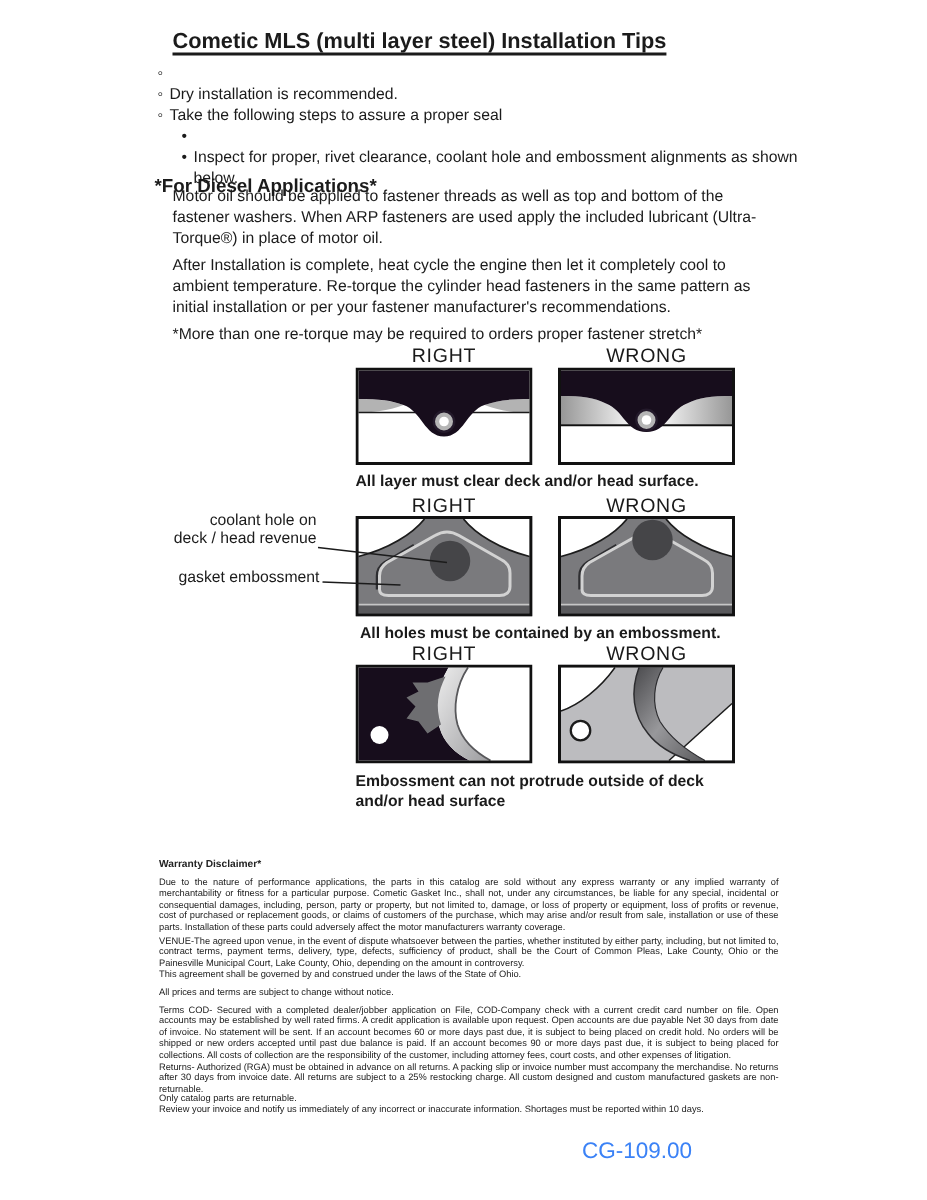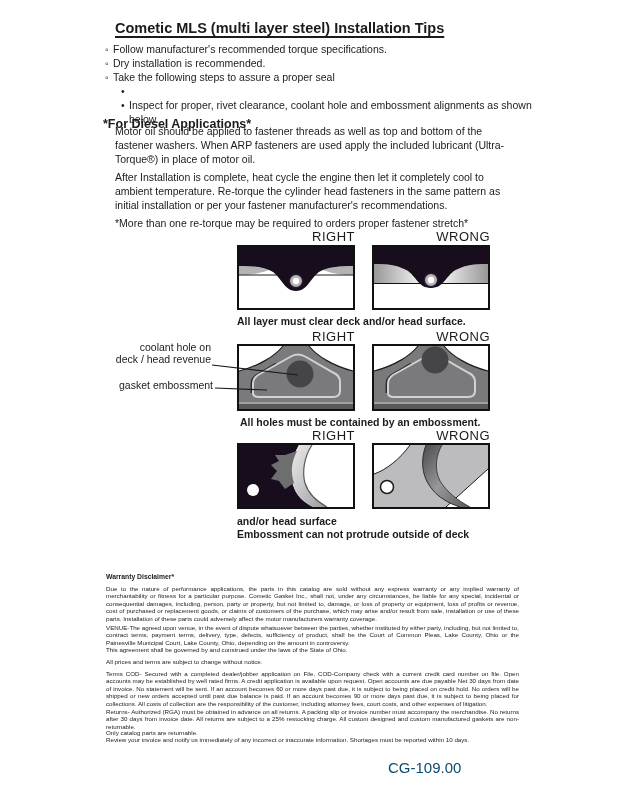--- a/index.html
+++ b/index.html
@@ -16,21 +16,21 @@
   .tip-line .glyph{width:8px;flex:0 0 8px;text-align:left;}
   .tip-sub{margin-left:16px;}
   .tip-sub .glyph{width:8px;flex:0 0 8px;}
 
   .diesel-heading{left:103px;top:117px;font-size:12.5px;font-weight:bold;}
   .para{left:115px;width:402px;font-size:10.5px;line-height:14.2px;}
   .p1{top:124px;}
   .p2{top:170px;}
   .p3{top:216px;}
 
-  .fig-label{width:118px;text-align:right;font-size:13px;letter-spacing:.5px;color:#1a1a1a;}
+  .fig-label{width:118px;text-align:center;font-size:13px;letter-spacing:.5px;color:#1a1a1a;}
   .col1{left:237px;} .col2{left:372px;}
   .r1-label{top:229px;} .r2-label{top:329px;} .r3-label{top:428px;}
   .fig-box{width:118px;height:auto;display:block;}
   .r1-box{top:245px;} .r2-box{top:344px;} .r3-box{top:443px;}
   .fig-caption{font-size:10.5px;font-weight:bold;line-height:12.5px;}
   .cap1{left:237px;top:315px;}
   .cap2{left:240px;top:416px;}
   .cap3{left:237px;top:515px;width:260px;}
 
   .ann{font-size:10.5px;line-height:12px;text-align:right;}
@@ -40,31 +40,30 @@
 
   .disclaimer{left:106px;width:413px;font-size:6.2px;line-height:7.4px;color:#222;}
   .disc-heading{top:573px;font-weight:bold;font-size:6.8px;}
   .dp1{top:585px;text-align:justify;}
   .dp2{top:624px;text-align:justify;}
   .dp3{top:658px;}
   .dp4{top:670px;text-align:justify;}
   .dp5{top:708px;text-align:justify;}
   .dp6{top:729px;}
 
-  .footer-code{left:388px;top:759px;font-size:15px;color:#0c4a6e;}
+  .footer-code{left:388px;top:759px;font-size:15px;color:#3b82f6;}
 </style>
 </head>
 <body>
 
 <div class="abs title">Cometic MLS (multi layer steel) Installation Tips</div>
 
 <div class="abs tips">
   <div class="tip-line">
     <span class="glyph">◦</span>
-    <span>Follow manufacturer's recommended torque specifications.</span>
   </div>
   <div class="tip-line">
     <span class="glyph">◦</span>
     <span>Dry installation is recommended.</span>
   </div>
   <div class="tip-line">
     <span class="glyph">◦</span>
     <span>Take the following steps to assure a proper seal</span>
   </div>
   <div class="tip-line tip-sub">
@@ -195,22 +194,22 @@
   <path d="M116,26 L116,64 L74,64 Z" fill="#ffffff"></path>
   <path d="M116,26 L74,64" stroke="#1c1c1c" stroke-width="1"></path>
   <path d="M54,2 C48,18 50,34 60,46 C66,54 76,60 88,64 L98,64 C85,57 75,49 68,38 C62,26 64,12 70,2 Z" fill="url(#band2)"></path>
   <path d="M54,2 C48,18 50,34 60,46 C66,54 76,60 88,64" fill="none" stroke="#2c2c2f" stroke-width="1"></path>
   <path d="M70,2 C64,12 62,26 68,38 C75,49 85,57 98,64" fill="none" stroke="#2c2c2f" stroke-width="0.8"></path>
   <circle cx="15" cy="44" r="6.5" fill="#ffffff" stroke="#1c1c1c" stroke-width="1.5"></circle>
   <rect x="1" y="1" width="116" height="64" fill="none" stroke="#111111" stroke-width="2"></rect>
 </svg>
 
 <div class="abs fig-caption cap3">
+  <div>Embossment can not protrude outside of deck</div>
   <div>and/or head surface</div>
-  <div>Embossment can not protrude outside of deck</div>
 </div>
 
 <div class="abs disclaimer disc-heading">Warranty Disclaimer*</div>
 <div class="abs disclaimer dp1">Due to the nature of performance applications, the parts in this catalog are sold without any express warranty or any implied warranty of merchantability or fitness for a particular purpose.  Cometic Gasket Inc., shall not, under any circumstances, be liable for any special, incidental or consequential damages, including, person, party or property, but not limited to, damage, or loss of property or equipment, loss of profits or revenue, cost of purchased or replacement goods, or claims of customers of the purchase, which may arise and/or result from sale, installation or use of these parts.  Installation of these parts could adversely affect the motor manufacturers warranty coverage.</div>
 <div class="abs disclaimer dp2">
   <div>VENUE-The agreed upon venue, in the event of dispute whatsoever between the parties, whether instituted by either party, including, but not limited to, contract terms, payment terms, delivery, type, defects, sufficiency of product, shall be the Court of Common Pleas, Lake County, Ohio or the Painesville Municipal Court, Lake County, Ohio, depending on the amount in controversy.</div>
   <div>This agreement shall be governed by and construed under the laws of the State of Ohio.</div>
 </div>
 <div class="abs disclaimer dp3">All prices and terms are subject to change without notice.</div>
 <div class="abs disclaimer dp4">Terms COD- Secured with a completed dealer/jobber application on File, COD-Company check with a current credit card number on file.  Open accounts may be established by well rated firms.  A credit application is available upon request.  Open accounts are due payable Net 30 days from date of invoice.  No statement will be sent.  If an account becomes 60 or more days past due, it is subject to being placed on credit hold.  No orders will be shipped or new orders accepted until past due balance is paid.  If an account becomes 90 or more days past due, it is subject to being placed for collections.  All costs of collection are the responsibility of the customer, including attorney fees, court costs, and other expenses of litigation.</div>

